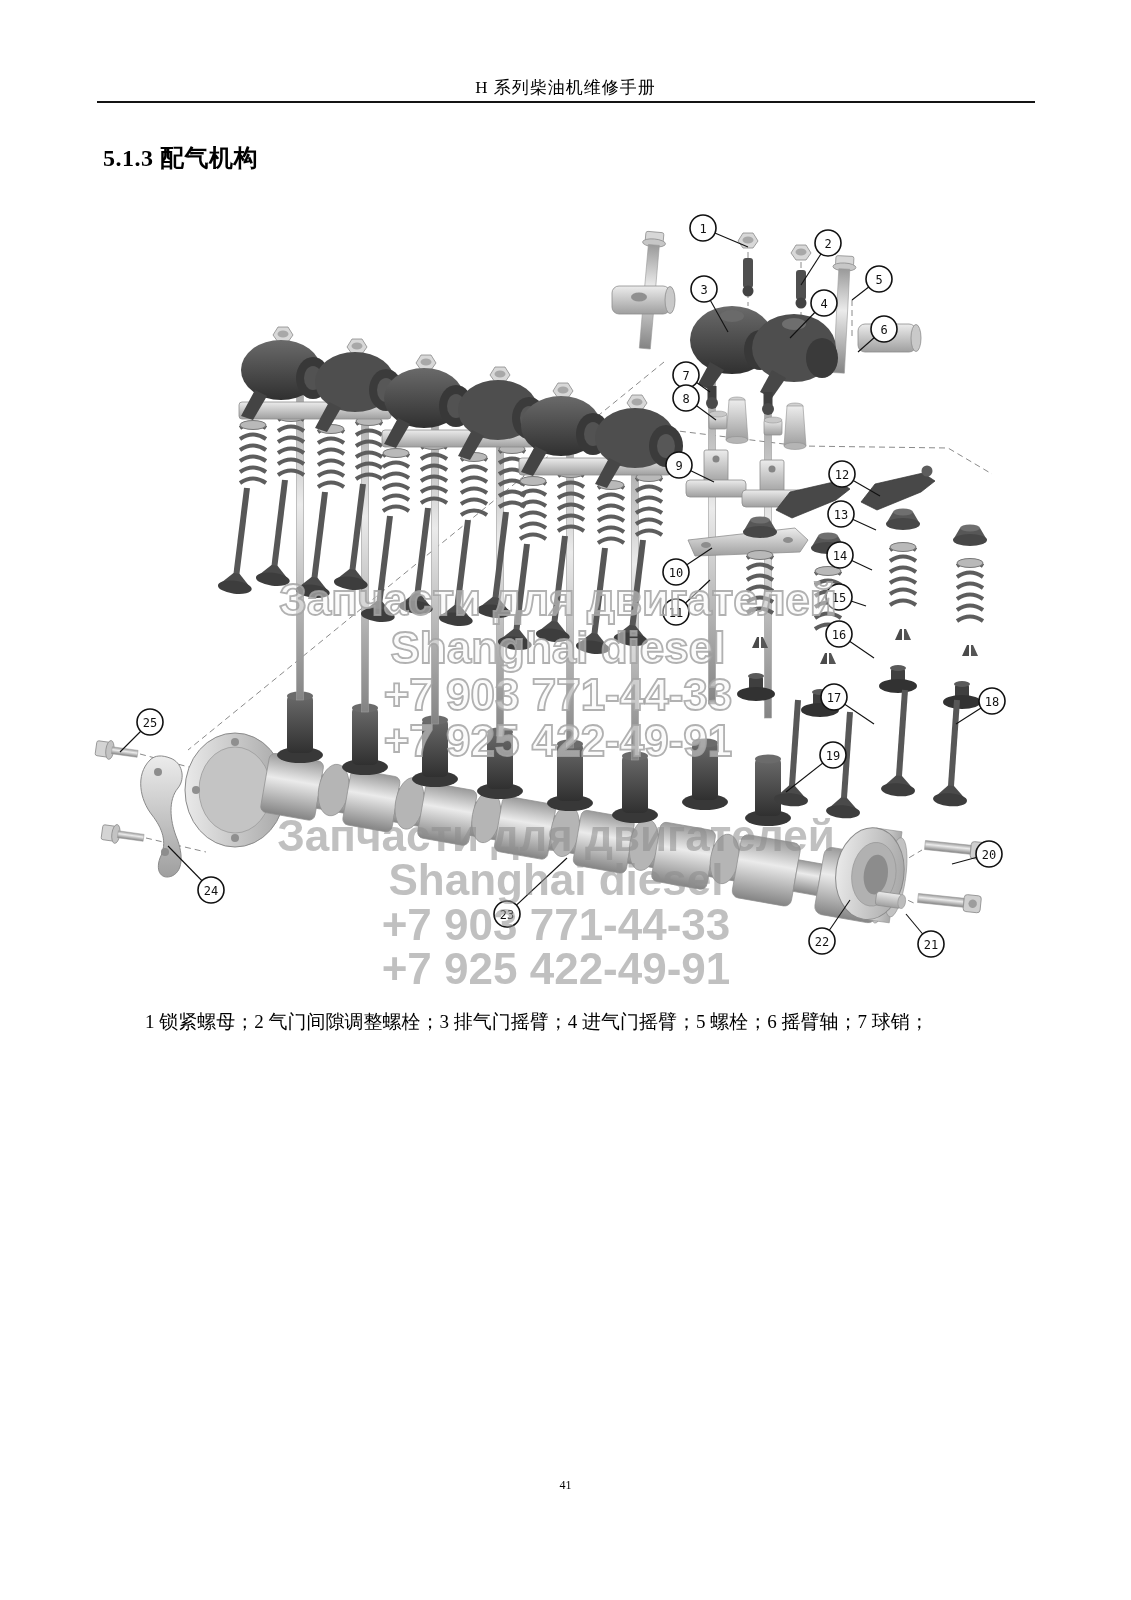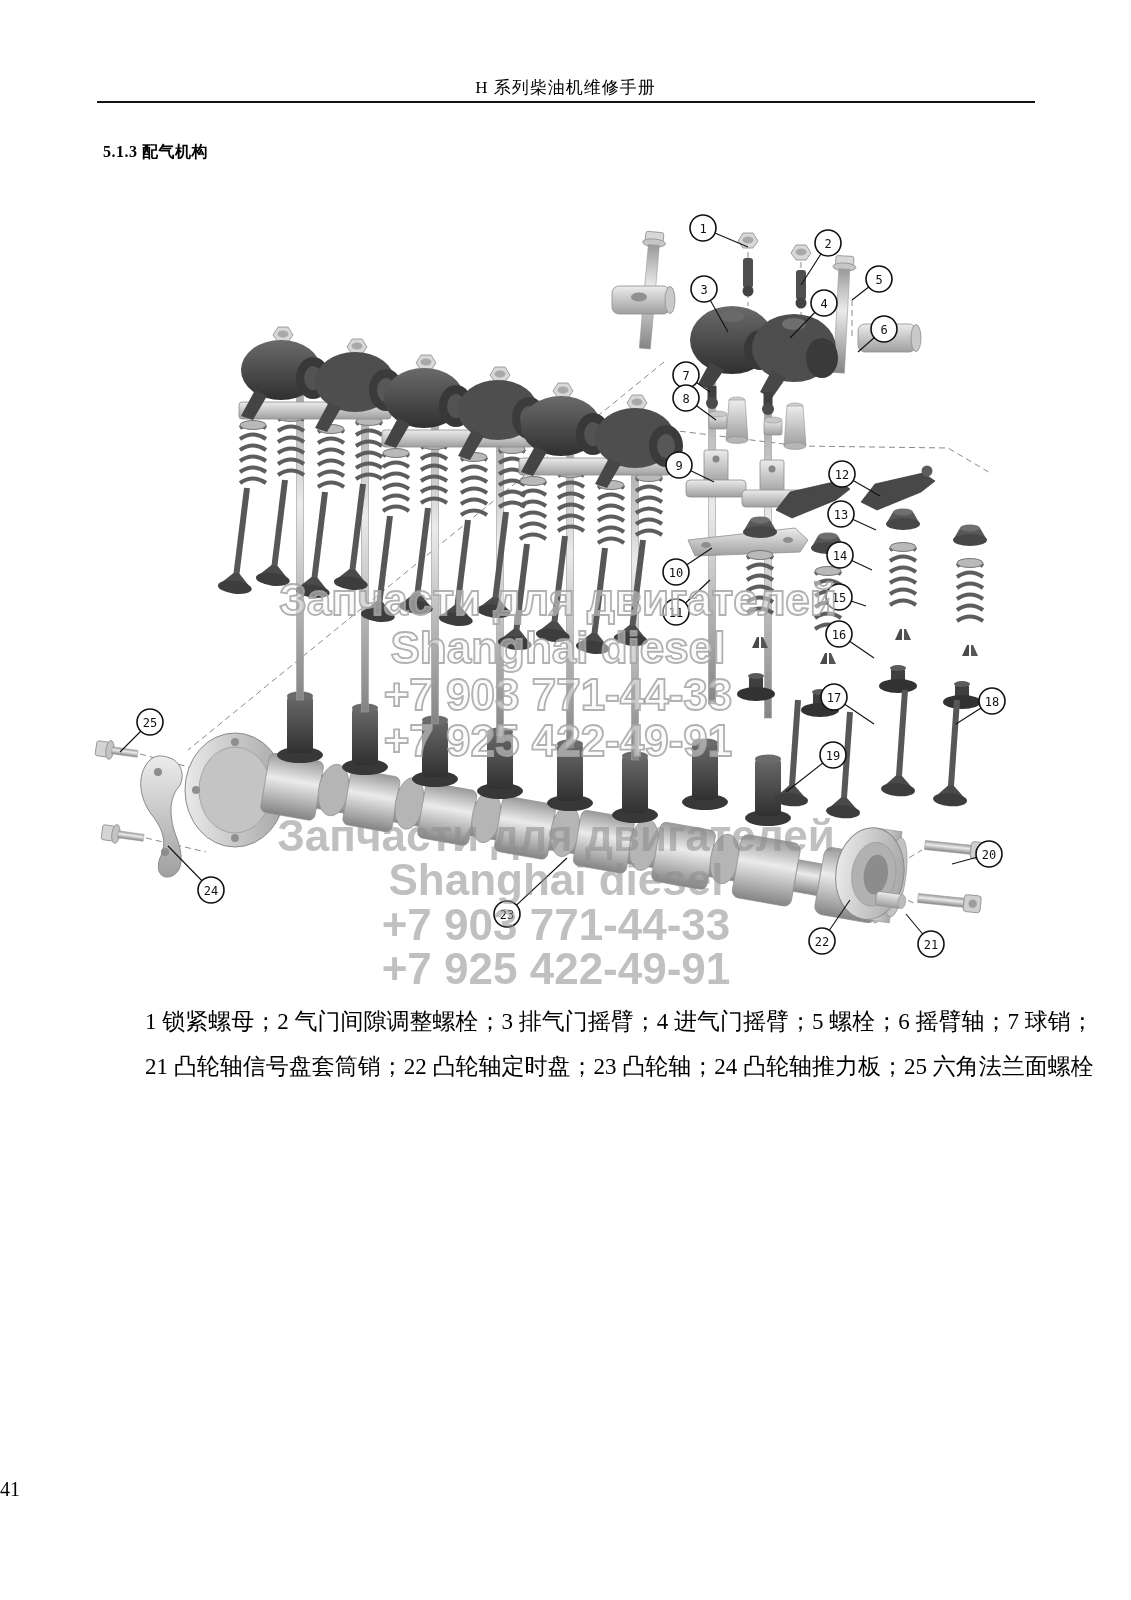--- a/index.html
+++ b/index.html
@@ -9,28 +9,28 @@
   }
   .header-title{
     position:absolute;top:76px;left:0;width:100%;text-align:center;
     font-size:17px;letter-spacing:1px;
   }
   .header-rule{
     position:absolute;top:101px;left:97px;width:938px;height:0;
     border-top:2.4px solid #141414;
   }
   .section-heading{
-    position:absolute;top:142px;left:103px;font-size:16px;font-weight:bold;
+    position:absolute;top:142px;left:103px;font-size:24px;font-weight:bold;
     letter-spacing:0.5px;
   }
   .diagram-svg{position:absolute;left:0;top:0;width:1131px;height:1600px;}
-  .caption{position:absolute;left:145px;top:999px;width:822px;font-size:23px;}
+  .caption{position:absolute;left:145px;top:999px;width:822px;font-size:19px;}
   .caption .cap-line{height:45px;line-height:45px;white-space:pre;}
   .page-number{
-    position:absolute;top:1478px;left:0;width:100%;font-size:20px;
+    position:absolute;top:1478px;left:0;width:100%;text-align:center;font-size:12px;
   }
   .leader{stroke:#111;stroke-width:1.1;fill:none;}
   .callout-circle{fill:#fff;stroke:#111;stroke-width:1.6;}
   .callout-num{
     font-family:"DejaVu Sans Mono","Liberation Mono",monospace;
     font-size:12px;fill:#111;text-anchor:middle;
   }
   .dash{stroke:#8a8a8a;stroke-width:1;fill:none;stroke-dasharray:6 4;}
   .wm-u{
     font-family:"Liberation Sans","DejaVu Sans",sans-serif;font-weight:bold;
@@ -505,17 +505,16 @@
     <g>
       <text class="wm-l" x="556" y="851">Запчасти для двигателей</text>
       <text class="wm-l" x="556" y="895">Shanghai diesel</text>
       <text class="wm-l" x="556" y="940">+7 903 771-44-33</text>
       <text class="wm-l" x="556" y="984">+7 925 422-49-91</text>
     </g>
   </svg>
 
   <div class="caption">
     <div class="cap-line">1 锁紧螺母；2 气门间隙调整螺栓；3 排气门摇臂；4 进气门摇臂；5 螺栓；6 摇臂轴；7 球销；</div>
-    <div class="cap-line">21 凸轮轴信号盘套筒销；22 凸轮轴定时盘；23 凸轮轴；24 凸轮轴推力板；25 六角法兰面螺栓</div>
   </div>
 
   <div class="page-number">41</div>
 </div>
 
 </body></html>

